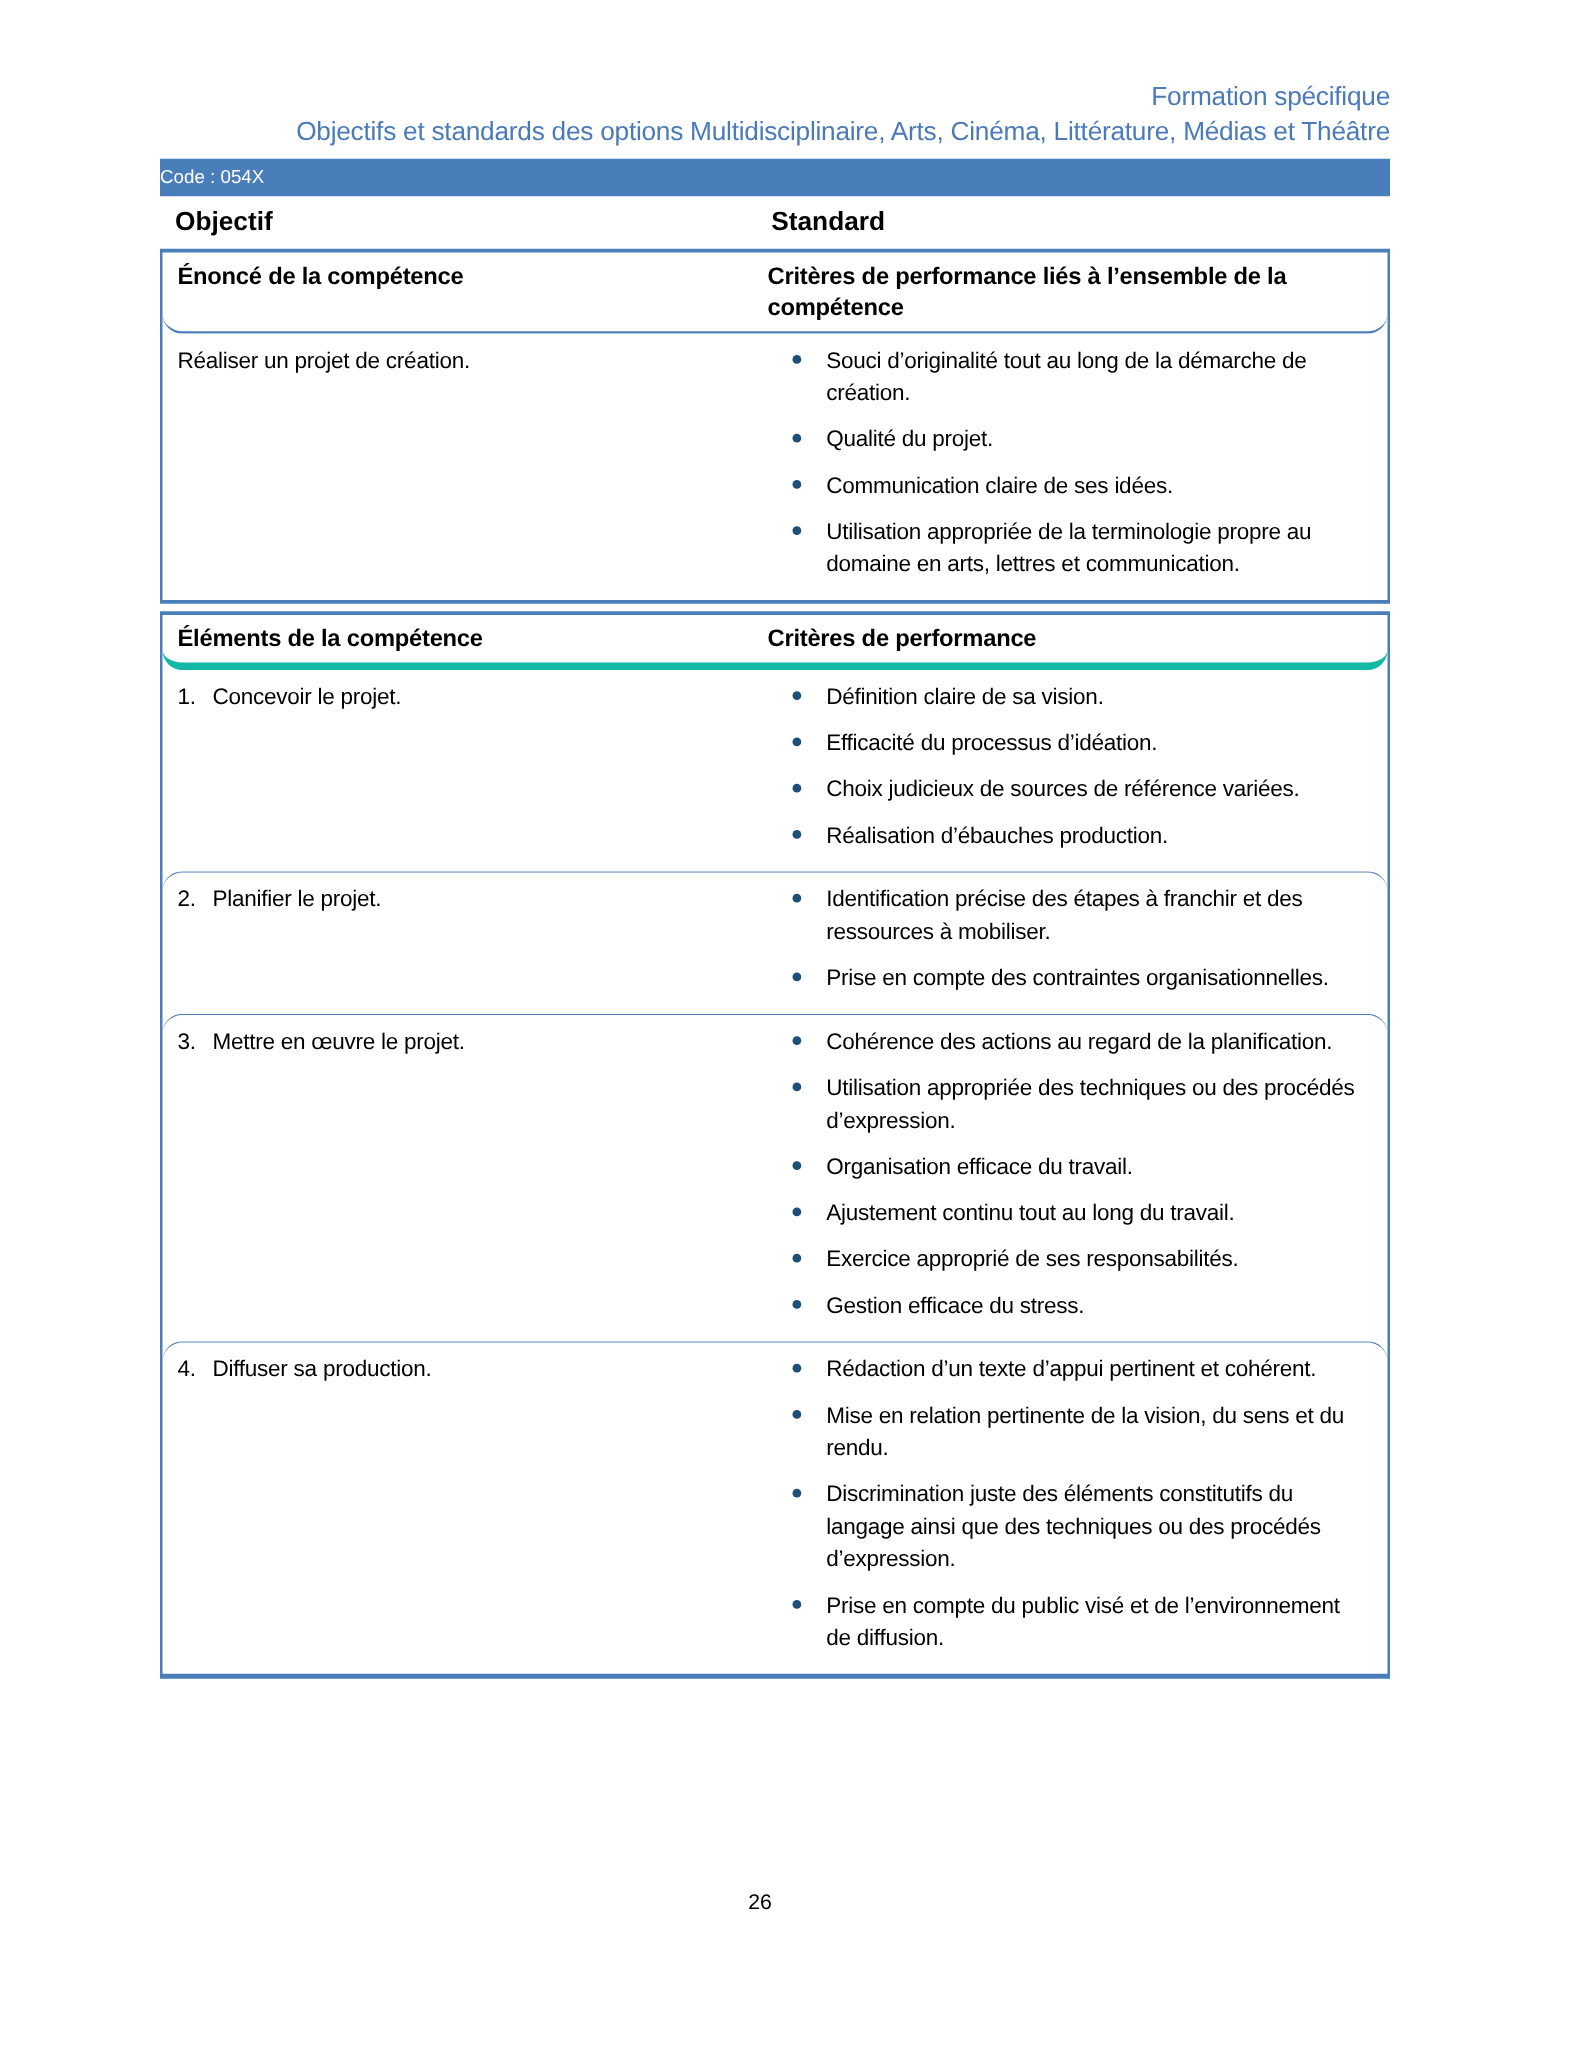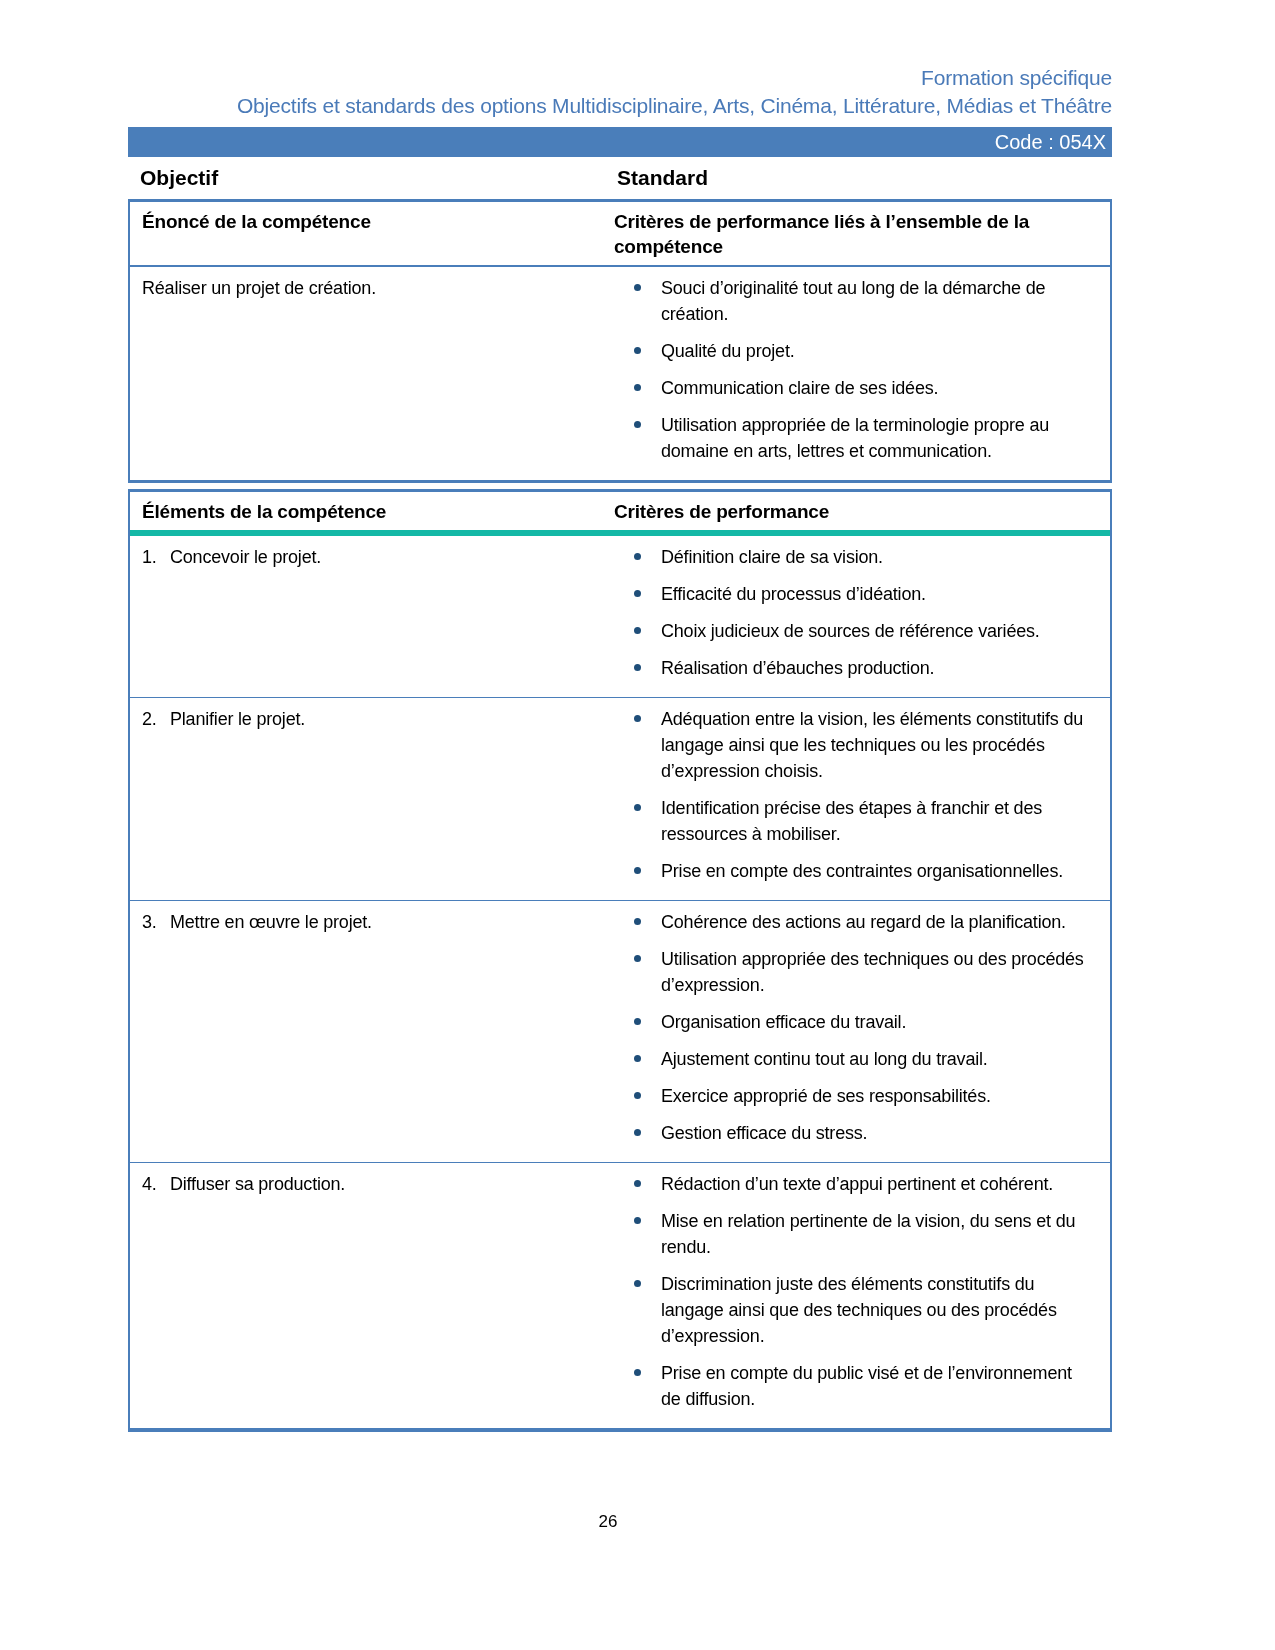--- a/index.html
+++ b/index.html
@@ -14,37 +14,37 @@
   }
   .content { margin-left:128px; width:984px; }
 
   
   .doc-header { padding-top:64px; text-align:right; color:#4a7ab8; }
   .hdr-line { font-size:21px; line-height:28px; letter-spacing:-0.2px; }
 
   
   .code-bar {
     margin-top:7px; height:30px; background:#4a7eba;
-    color:#ffffff; font-size:20px; line-height:30px;
-    text-align:right; padding-right:6px;
+    color:#ffffff; font-size:15px; line-height:30px;
+    padding-right:19px;
   }
 
   
   .col-headers { display:grid; grid-template-columns:484px 1fr; margin-top:5px; }
   .col-h { font-weight:bold; color:#000000; font-size:21px; line-height:26px; padding:3px 0 4px 12px; }
   .col-h.right { padding-left:5px; }
 
   
   .tbl {
     border-left:2px solid #4a7eba; border-right:2px solid #4a7eba;
     border-top:3px solid #4a7eba; border-bottom:3px solid #4a7eba;
   }
   .tbl.t1 { margin-top:4px; }
   .tbl.t2 { margin-top:6px; border-bottom-width:4px; }
-  .row { display:grid; grid-template-columns:484px 1fr; }
+  .row { display:grid; grid-template-columns:484px 1fr;border-radius:16px; }
   .cell { padding:8px 12px 12px 12px; font-size:18px; line-height:26px; letter-spacing:-0.2px; }
   .cell.right { padding-left:0; padding-right:14px; }
   .header-row .cell { font-weight:bold; font-size:19px; line-height:25px; padding-top:7px; padding-bottom:6px; }
   .t1 .header-row { border-bottom:2px solid #4a7eba; }
   .t2 .header-row { border-bottom:6px solid #14b8a6; }
   .row.sep { border-top:1.5px solid #4a7eba; }
   .body-row .cell { padding-bottom:16px;padding-left:12px; }
 
   
   .num { display:inline-block; width:28px; }
@@ -138,24 +138,20 @@
               <span class="bt">Réalisation d’ébauches production.</span>
             </div>
         </div>
       </div>
 
       <div class="row body-row sep">
         <div class="cell left"><span class="num">2.</span><span>Planifier le projet.</span></div>
         <div class="cell right">
           <div class="bullet">
               <span class="dot"></span>
-              <span class="bt">Adéquation entre la vision, les éléments constitutifs du langage ainsi que les techniques ou les procédés d’expression choisis.</span>
-            </div>
-          <div class="bullet">
-              <span class="dot"></span>
               <span class="bt">Identification précise des étapes à franchir et des ressources à mobiliser.</span>
             </div>
           <div class="bullet">
               <span class="dot"></span>
               <span class="bt">Prise en compte des contraintes organisationnelles.</span>
             </div>
         </div>
       </div>
 
       <div class="row body-row sep">

